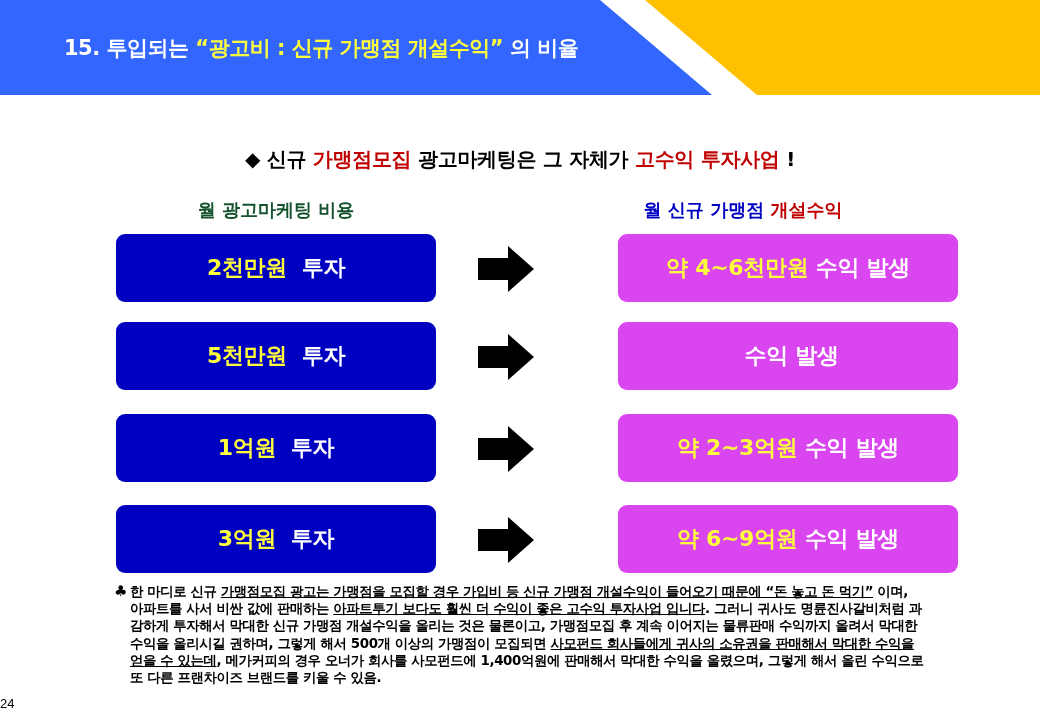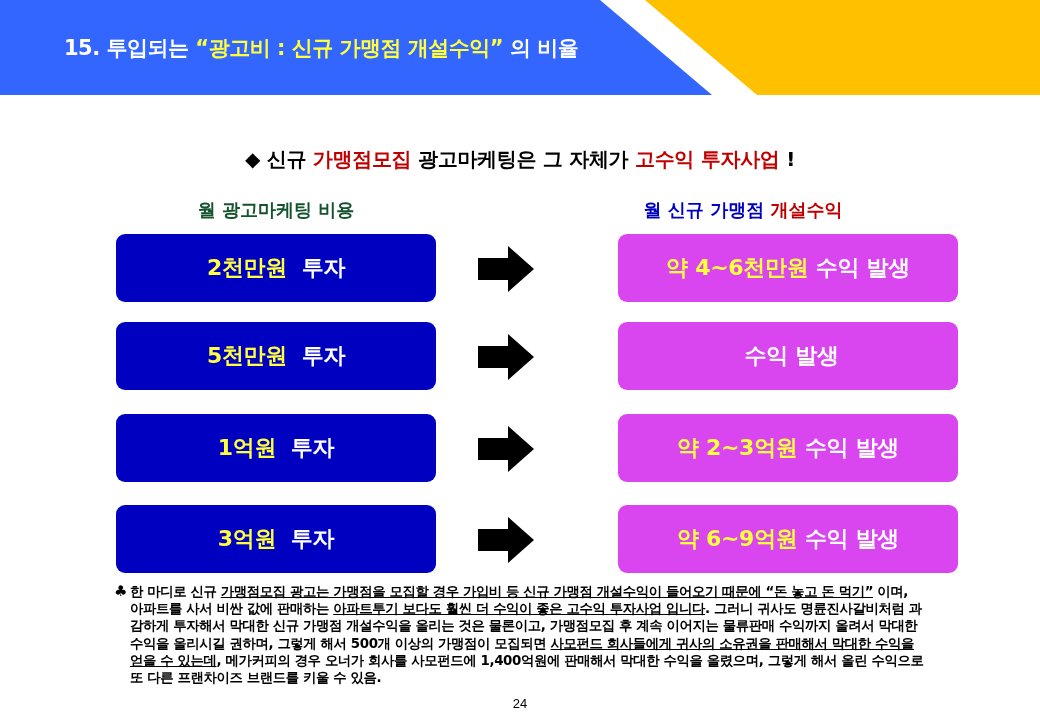--- a/index.html
+++ b/index.html
@@ -42,21 +42,21 @@
 
   .footnote {
     position: absolute; left: 114px; top: 583px; width: 810px;
     font-size: 13.4px; line-height: 17.2px; color: #000; font-weight: bold; letter-spacing: -0.4px;
   }
   .footnote .club { position: absolute; left: 0; top: 0; font-size: 15px; }
   .footnote .body { margin-left: 16px; }
   .u { text-decoration: underline; }
 
   .page-num {
-    position: absolute; left: 0; width: 1040px; top: 696px; text-align: center;
+    position: absolute; left: 0; width: 1040px; top: 696px; text-align: left;
     font-size: 13px; color: #000; font-family: "Liberation Sans", sans-serif;
   }
 </style>
 </head>
 <body>
 
 <div class="header">
   <svg width="1040" height="95" viewBox="0 0 1040 95">
     <polygon points="0,0 600,0 712,95 0,95" fill="#3366FF"></polygon>
     <polygon points="645,0 1040,0 1040,95 757,95" fill="#FFC000"></polygon>

